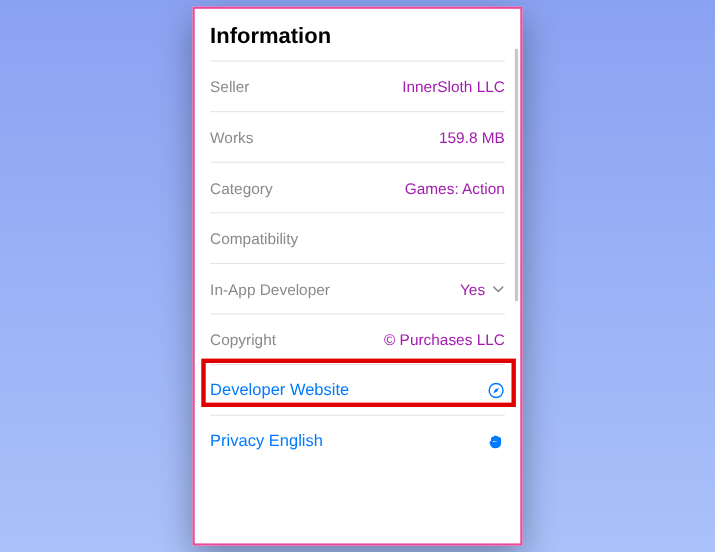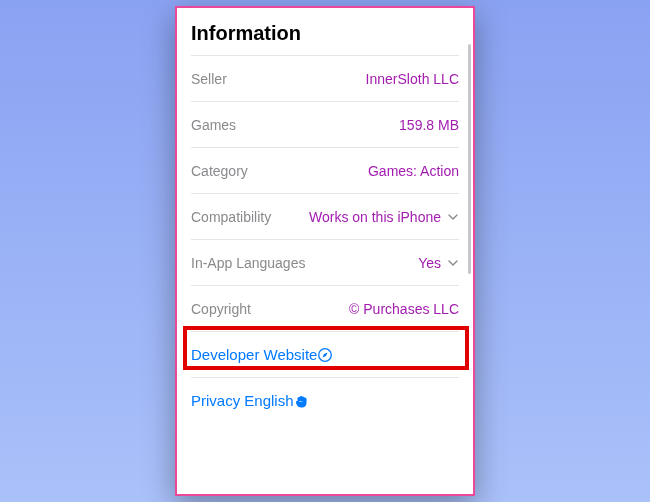--- a/index.html
+++ b/index.html
@@ -48,21 +48,21 @@
     align-items: center;
     gap: 6px;
   }
   .chev {
     color: #8a8a8e;
     display: inline-flex;
   }
   .link-row {
     display: flex;
     align-items: center;
-    justify-content: flex-start;
+    justify-content: space-between;
     padding: 14px 0;
     border-top: 1px solid #e5e5e7;
     font-size: 15px;
   }
   .link { color: #007aff; }
   .link-icon { color: #007aff; display: inline-flex; }
   .highlight {
     position: absolute;
     border: 4px solid #e00000;
     pointer-events: none;
@@ -86,49 +86,41 @@
     <div class="header">Information</div>
 
     <div class="row">
       <span class="label">Seller</span>
       <span class="value">
           <span>InnerSloth LLC</span>
         </span>
     </div>
 
     <div class="row">
-      <span class="label">Games</span>
+      <span class="label">Works</span>
       <span class="value">
           <span>159.8 MB</span>
         </span>
     </div>
 
     <div class="row">
       <span class="label">Category</span>
       <span class="value">
           <span>Games: Action</span>
         </span>
     </div>
 
     <div class="row">
       <span class="label">Compatibility</span>
-      <span class="value">
-        <span>Works on this iPhone</span>
-        <span class="chev">
-            <svg width="12" height="12" viewBox="0 0 12 12">
-              <path d="M2 4 L6 8 L10 4" stroke="currentColor" stroke-width="1.4" fill="none" stroke-linecap="round" stroke-linejoin="round"></path>
-            </svg>
-          </span>
-      </span>
     </div>
 
 
 
     <div class="row">
-      <span class="label">In-App Languages</span>
+      <span class="label">In-App Developer</span>
       <span class="value">
         <span>Yes</span>
         <span class="chev">
             <svg width="12" height="12" viewBox="0 0 12 12">
               <path d="M2 4 L6 8 L10 4" stroke="currentColor" stroke-width="1.4" fill="none" stroke-linecap="round" stroke-linejoin="round"></path>
             </svg>
           </span>
       </span>
     </div>
 

